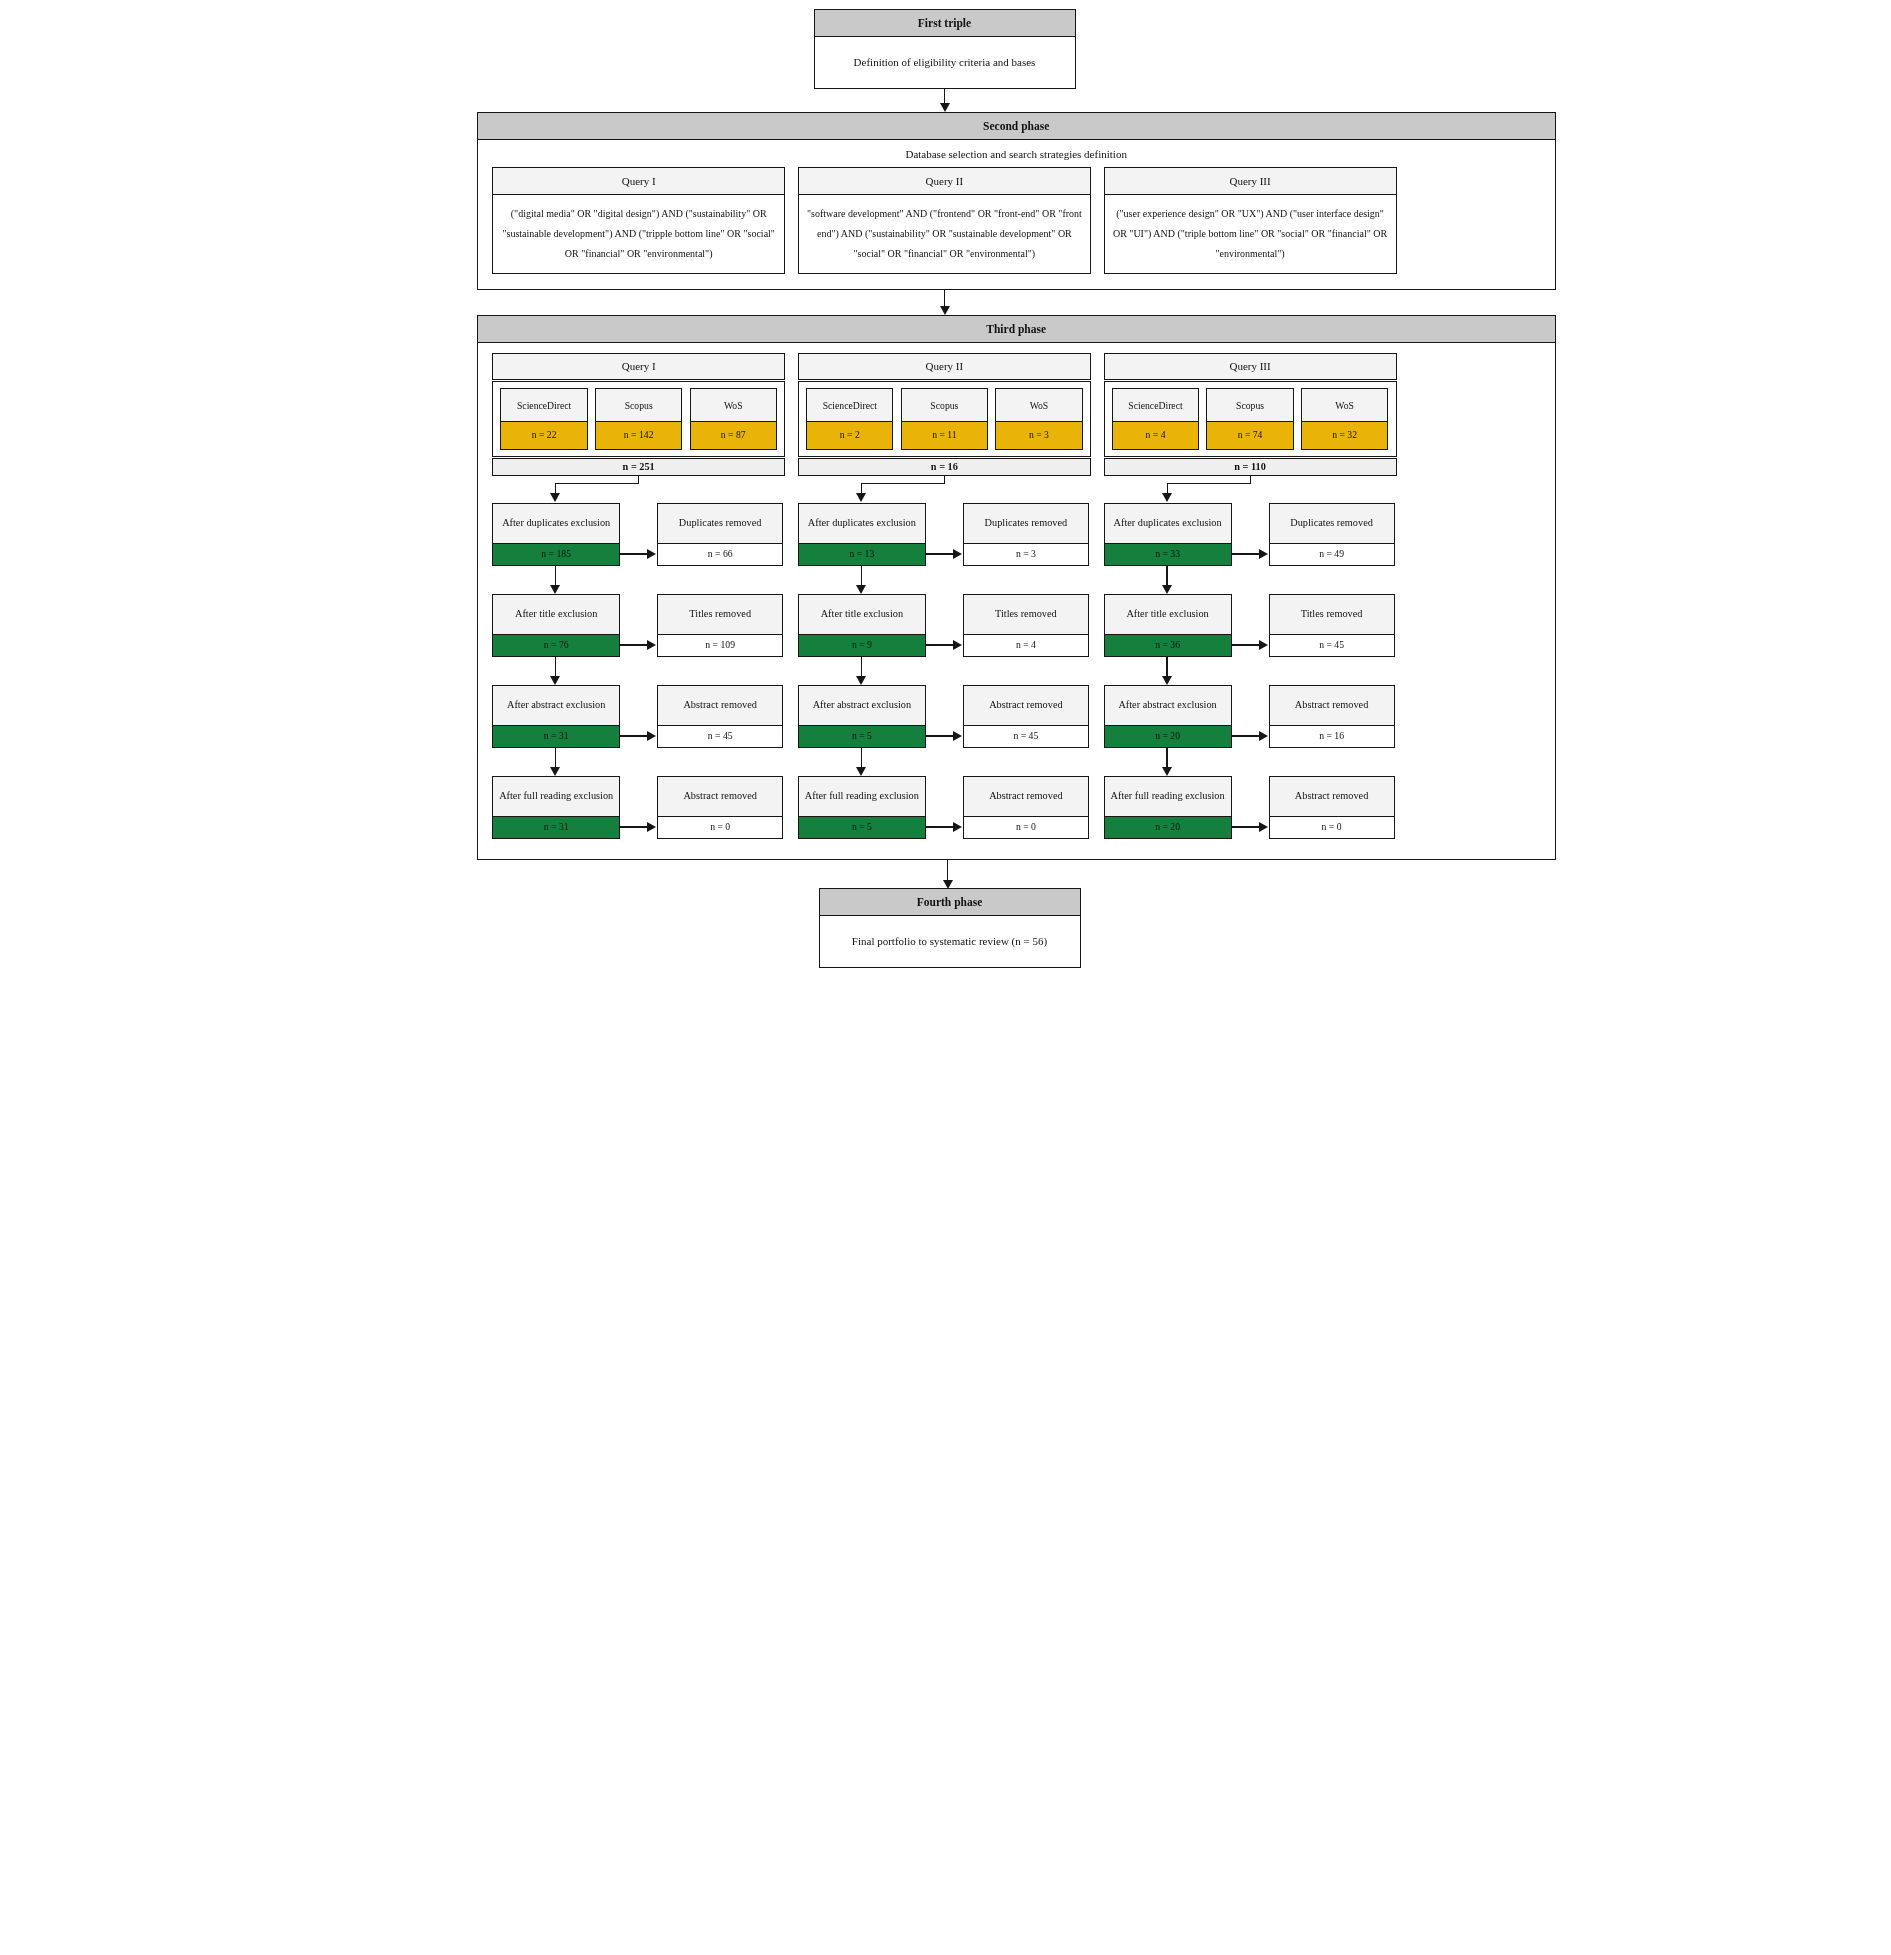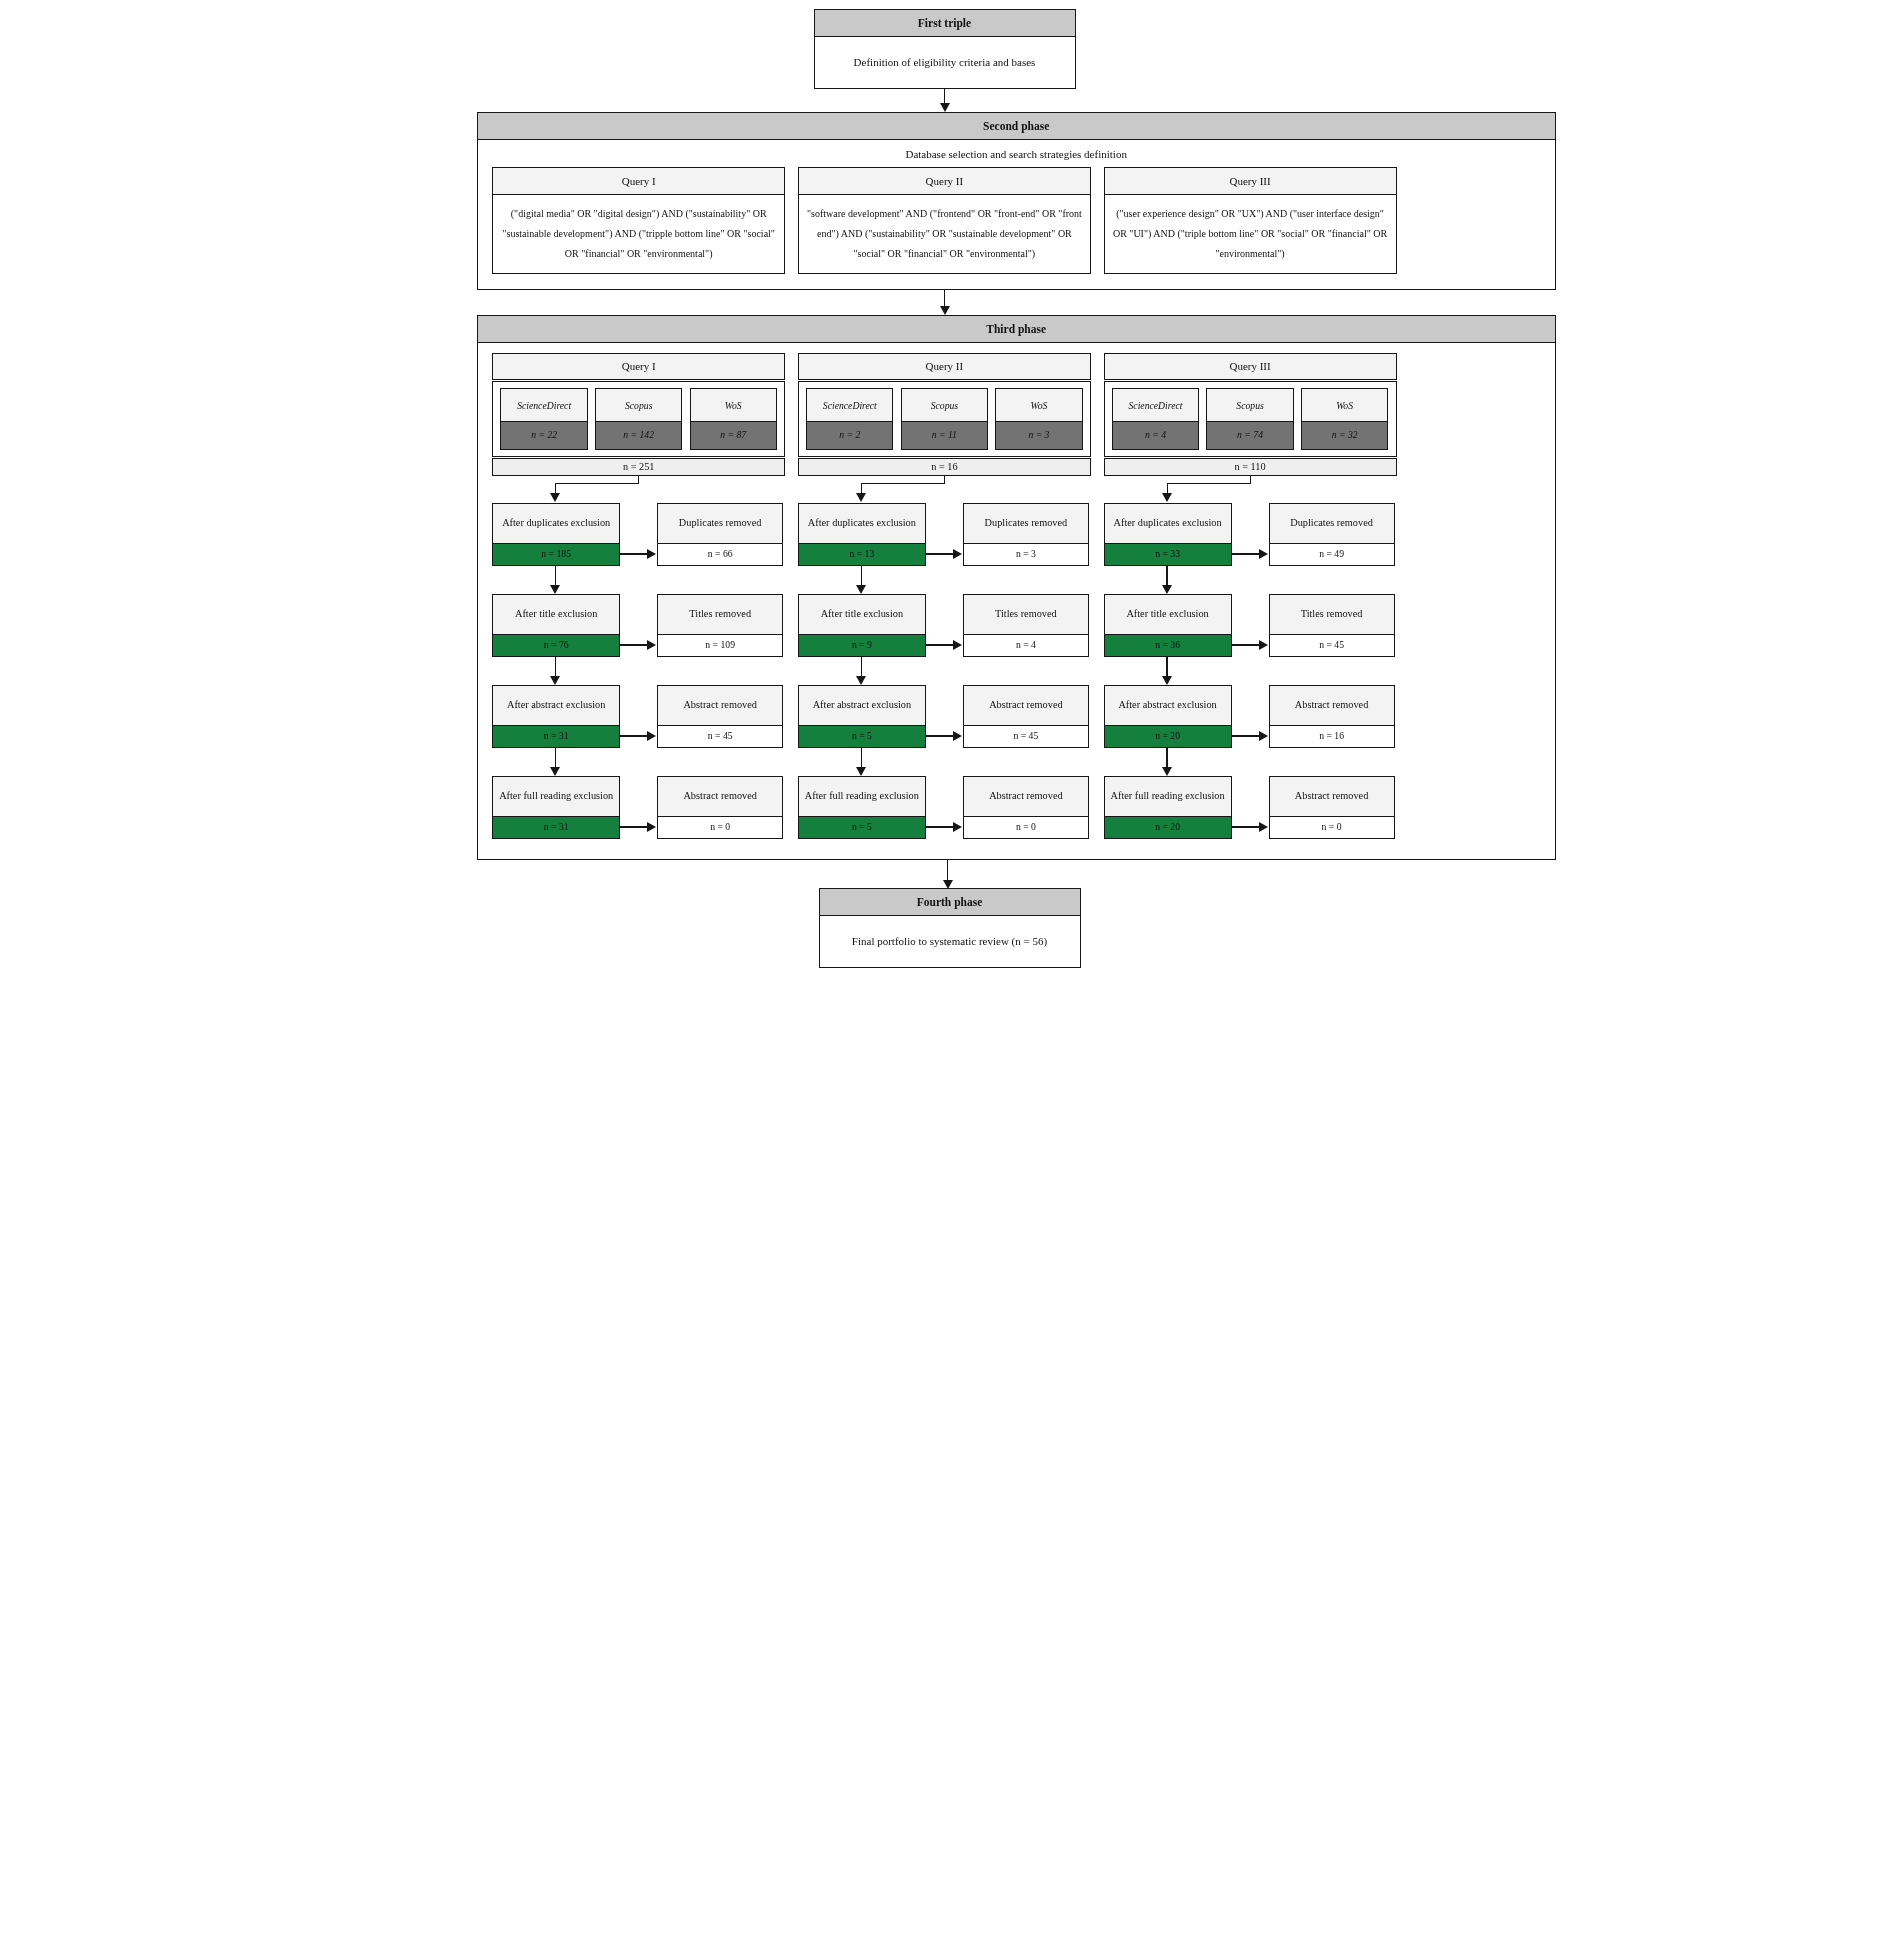--- a/index.html
+++ b/index.html
@@ -33,28 +33,28 @@
             text-align:center; font-size:10px; line-height:20px; padding:1.2px 4.8px; }
 
   
   .col { position:relative; width:293px; height:485px; }
   .col-qhdr { position:absolute; top:0; left:0; right:0; height:27px;
               border:1.8px solid #161616; background:#f3f3f3;
               display:flex; align-items:center; justify-content:center; font-size:11px; }
   .db-outer { position:absolute; top:28.5px; left:0; right:0; height:76px;
               border:1.8px solid #161616; background:#fff;
               display:flex; gap:7.3px; padding:6px 7.3px; }
-  .db-box { flex:1; border:1.2px solid #161616; background:#737373;font-style:italic; }
+  .db-box { flex:1; border:1.2px solid #161616; background:#eab308; }
   .db-name { height:33px; background:#f3f3f3; border-bottom:1.2px solid #161616;
              display:flex; align-items:center; justify-content:center; font-size:9.7px; }
   .db-val { height:25.4px; display:flex; align-items:center; justify-content:center; font-size:9.7px; }
   .total-bar { position:absolute; top:105px; left:0; right:0; height:18px;
                border:1.8px solid #161616; background:#efefef;
                display:flex; align-items:center; justify-content:center;
-               font-weight:normal; font-size:10.3px; }
+               font-weight:bold; font-size:10.3px; }
 
   
   .step-row { position:absolute; left:0; right:0; height:63px; }
   .r1 { top:150px; } .r2 { top:241px; } .r3 { top:332px; } .r4 { top:423px; }
   .step-box { position:absolute; left:0; top:0; width:128px; height:63px;
               border:1.8px solid #161616; background:#15803d; }
   .removed-box { position:absolute; left:165px; top:0; width:126px; height:63px;
                  border:1.8px solid #161616; background:#fff; }
   .step-label { height:40px; background:#f3f3f3; border-bottom:1.8px solid #161616;
                 display:flex; align-items:center; justify-content:center;

